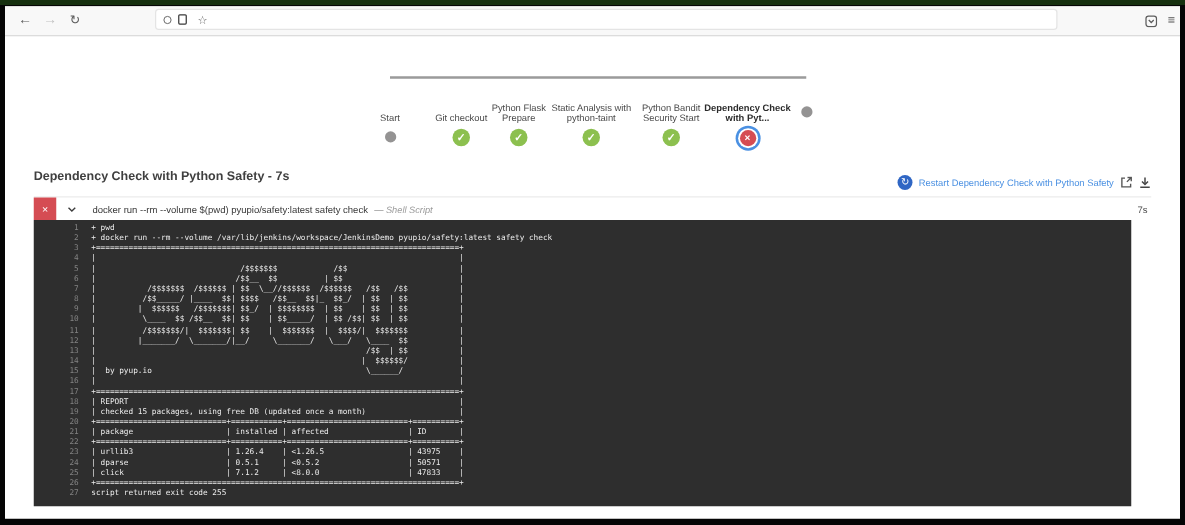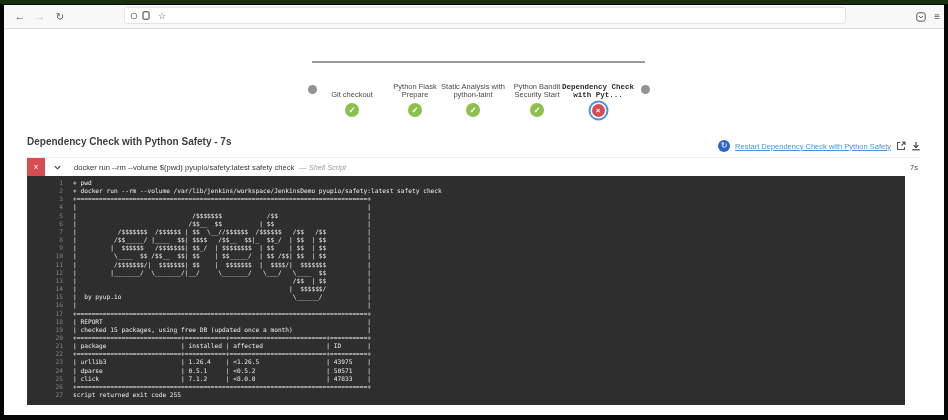--- a/index.html
+++ b/index.html
@@ -20,31 +20,31 @@
   .url-star{font-size:9px;color:#5f5f5f;margin-left:4px;cursor:pointer;}
   .tb-right{position:absolute;right:4px;top:0;height:23px;display:flex;align-items:center;gap:8px;}
   .menu-icon{font-size:10px;color:#555;cursor:pointer;}
 
   
   .graph{position:absolute;top:27px;left:291px;width:360px;height:46px;}
   .graph-line{position:absolute;top:29px;left:17px;width:333px;height:2px;background:#9b9b9b;}
   .stage{position:absolute;top:0;width:90px;text-align:center;margin-top:48px;}
   .stage-label{height:20px;display:flex;flex-direction:column;justify-content:flex-end;font-size:7.5px;line-height:8.6px;color:#4a4a4a;margin:0 auto;}
   .stage-label.narrow{width:72px;}
-  .stage-label.selected{font-weight:bold;color:#2b2b2b;font-family:Liberation Mono, monospace;}
+  .stage-label.selected{font-weight:bold;color:#2b2b2b;}
   .node{position:relative;margin:3px auto 0;z-index:2;}
   .node.dot{width:9px;height:9px;border-radius:50%;background:#949393;margin-top:5px;}
   .node.success{width:14px;height:14px;border-radius:50%;background:#8CC04F;color:#fff;font-size:8.5px;line-height:14px;font-weight:bold;}
   .node.failure{width:13px;height:13px;border-radius:50%;background:#D54C53;color:#fff;font-size:8px;line-height:13px;font-weight:bold;margin-top:3.5px;box-shadow:0 0 0 1.5px #ffffff,0 0 0 3.5px #4A90E2;}
 
   
   .step-title{position:absolute;left:23px;top:131px;font-size:10px;font-weight:bold;color:#3f3f3f;}
   .step-actions{position:absolute;top:135px;left:712px;width:205px;display:flex;align-items:center;justify-content:flex-end;gap:5px;}
   .restart-circle{width:12px;height:12px;border-radius:50%;background:#2f66c4;color:#fff;font-size:8px;line-height:12px;text-align:center;flex:none;cursor:pointer;}
-  .restart-link{font-size:7.5px;color:#4a90e2;text-decoration:underline;white-space:nowrap;cursor:pointer;}
+  .restart-link{font-size:7.5px;color:#4a90e2;white-space:nowrap;cursor:pointer;}
   .act-icon{display:flex;align-items:center;cursor:pointer;}
 
   .step-card{position:absolute;left:23px;top:152px;width:894px;}
   .step-header{height:18px;display:flex;align-items:center;background:#ffffff;border-top:1px solid #ececec;cursor:pointer;}
   .status-box{width:18px;height:18px;background:#D54C53;color:#fff;font-size:8.5px;line-height:18px;text-align:center;flex:none;}
   .hdr-chevron{margin-left:8px;display:flex;align-items:center;}
   .cmd{margin-left:12px;font-size:7.6px;color:#383838;white-space:nowrap;}
   .shell{margin-left:5px;font-size:7.4px;color:#9b9b9b;white-space:nowrap;font-style:italic;}
   .duration{margin-left:auto;font-size:7.6px;color:#4a4a4a;padding-right:3px;}
 
@@ -89,24 +89,25 @@
             </svg>
         </span>
         <span class="menu-icon">≡</span>
       </div>
     </div>
 
     <div class="graph">
       <div class="graph-line"></div>
 
       <div class="stage" style="left:-28px">
+        <div class="stage-label">Start</div>
         <div class="node dot"></div>
       </div>
 
-      <div class="stage" style="left:12px">
+      <div class="stage" style="left:29px">
         <div class="stage-label">Git checkout</div>
         <div class="node success"><span>✓</span></div>
       </div>
 
       <div class="stage" style="left:75px">
         <div class="stage-label narrow">Python Flask Prepare</div>
         <div class="node success"><span>✓</span></div>
       </div>
 
       <div class="stage" style="left:133px">

